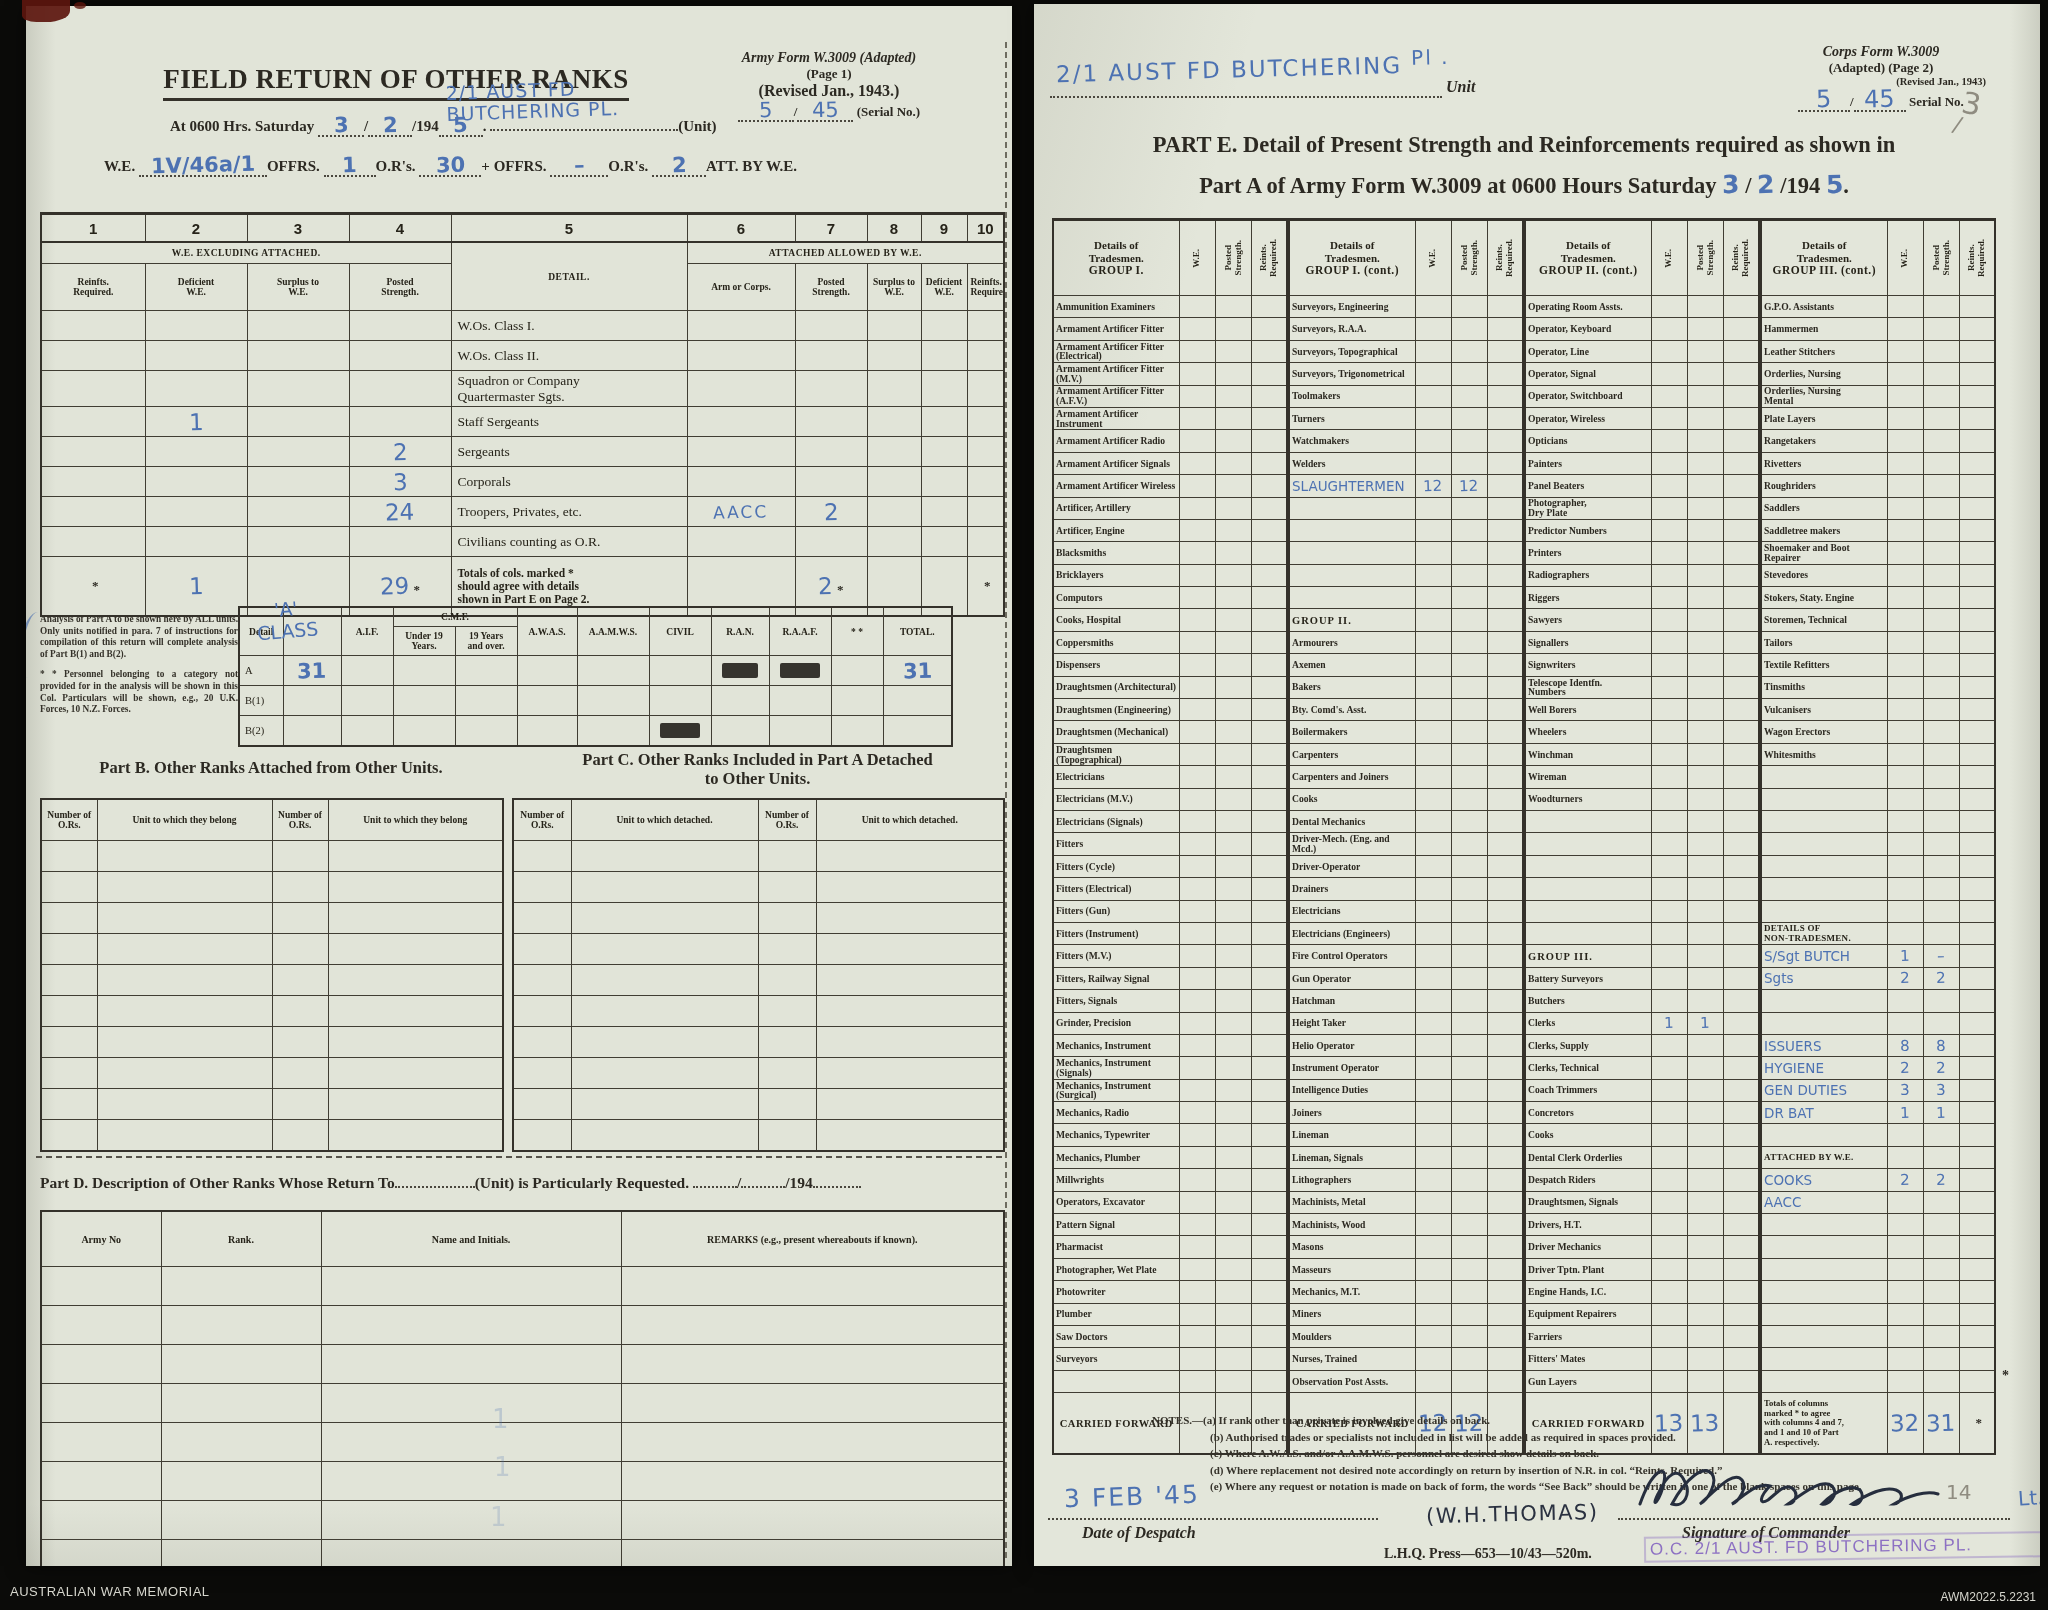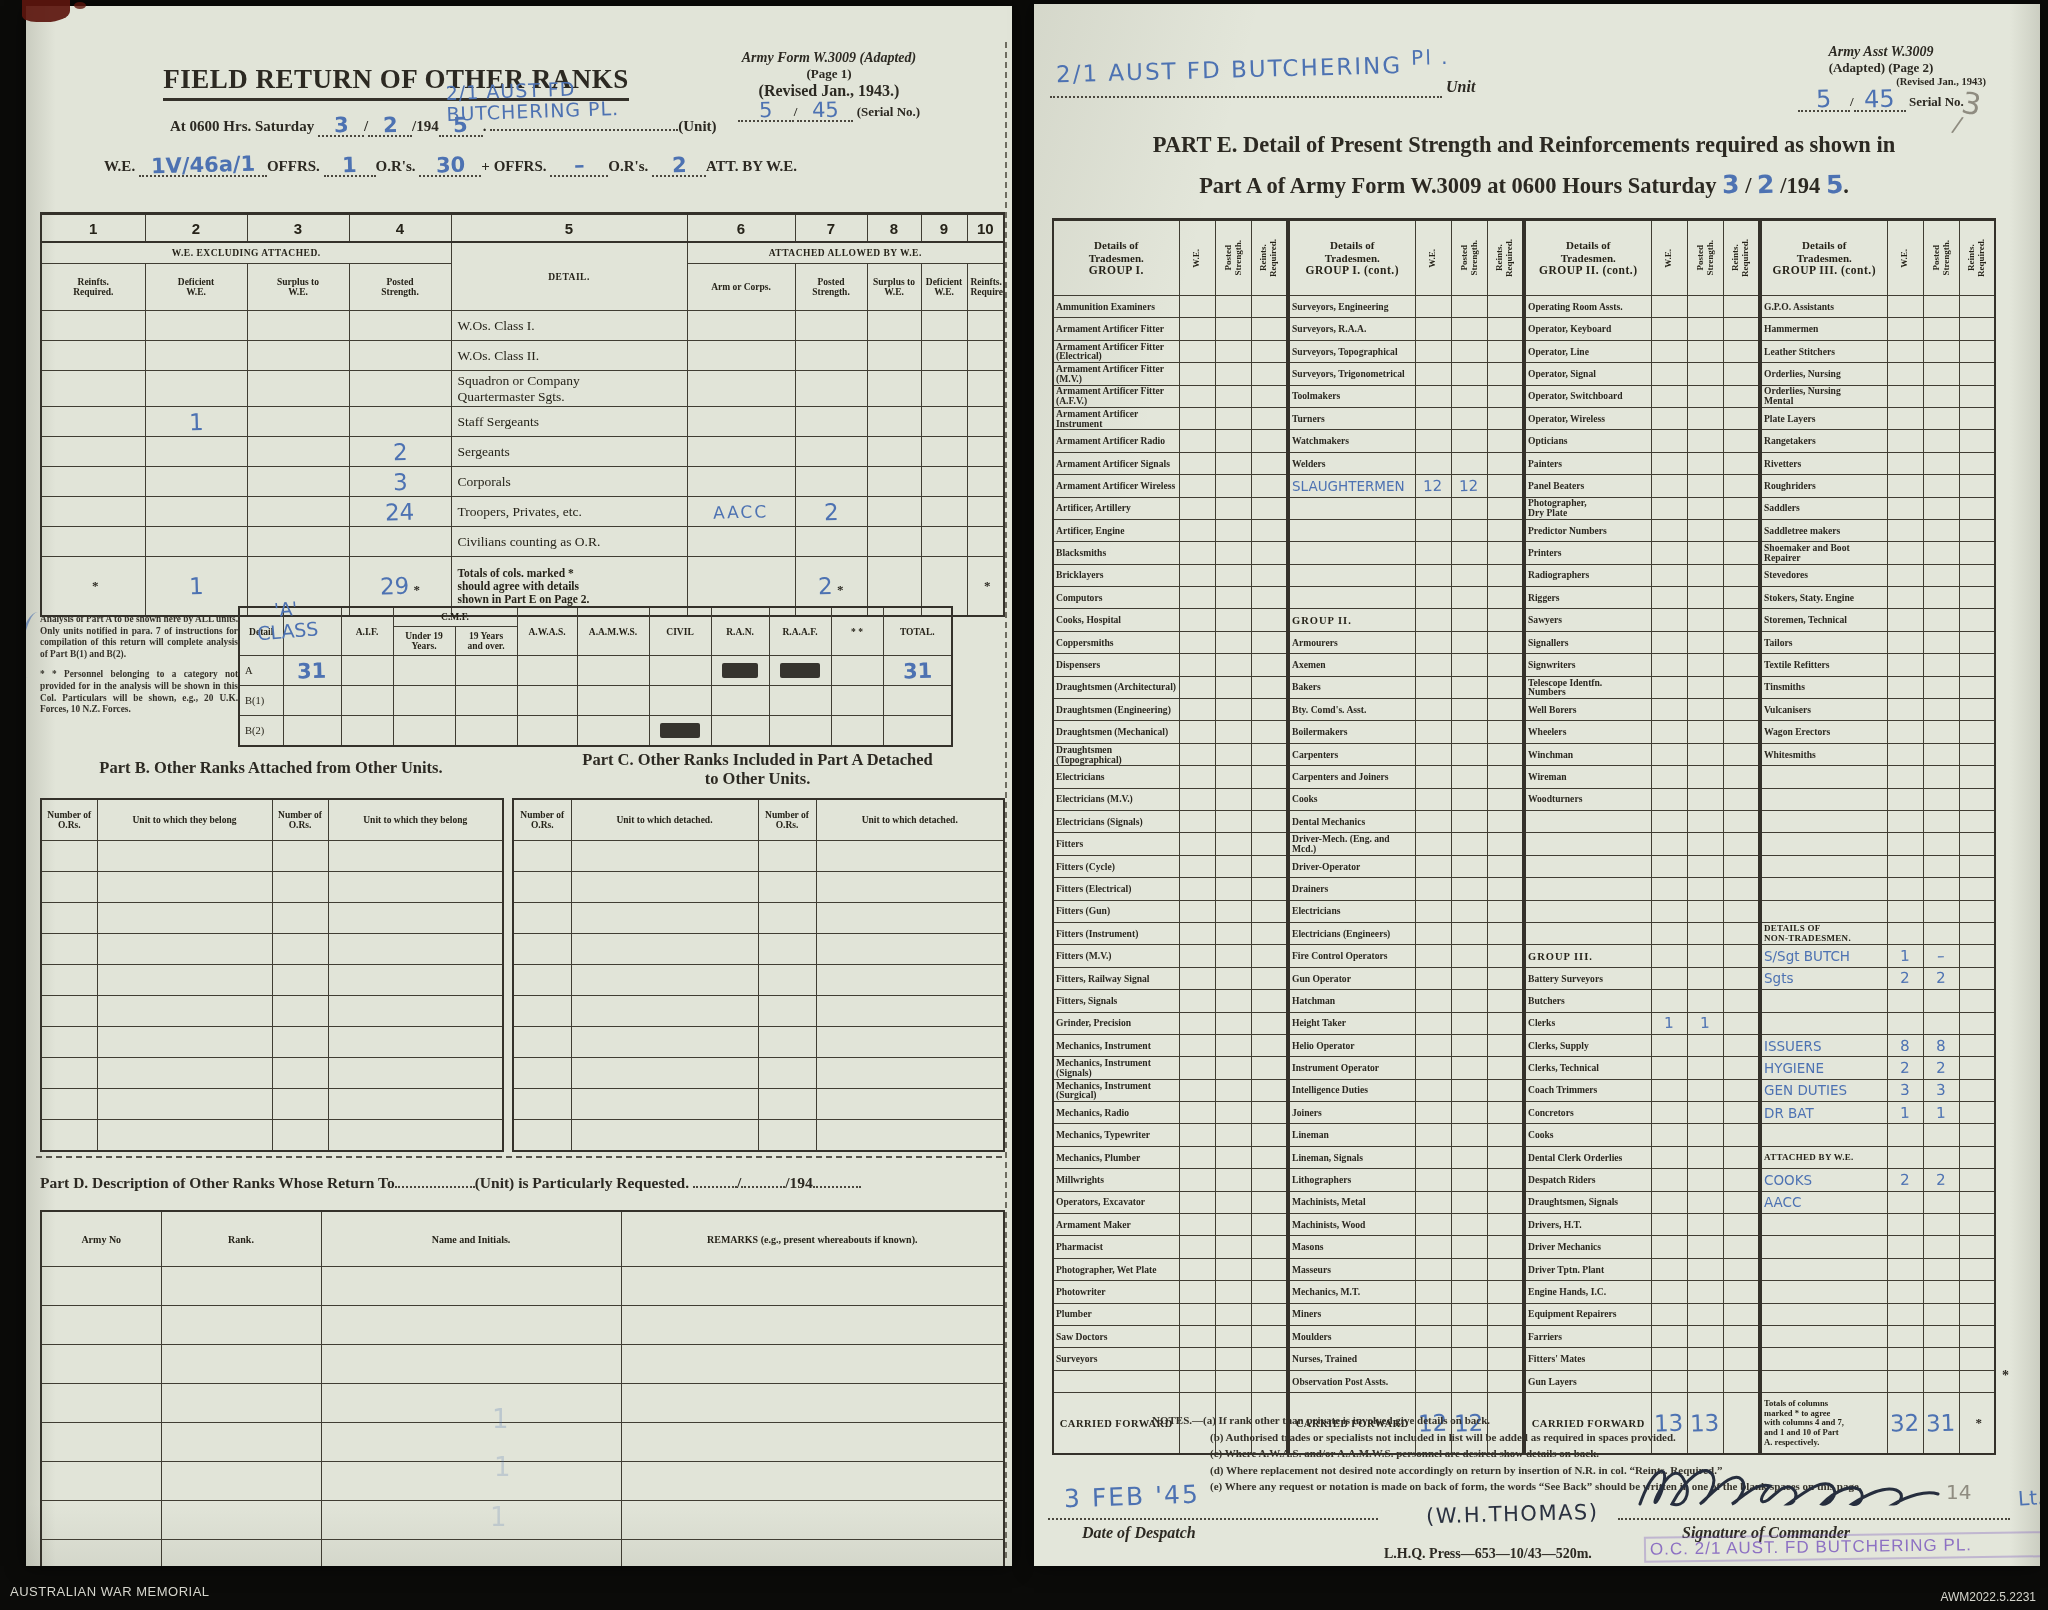--- a/index.html
+++ b/index.html
@@ -626,21 +626,21 @@
   <div class="page page2">
 
     <div class="abs hw" style="left:22px;top:52px;font-size:23px;letter-spacing:2px;transform:rotate(-1.5deg);">
       <span>2/1 AUST FD BUTCHERING</span>
       <span style="font-size:20px;position:relative;top:-8px;">Pl .</span>
     </div>
     <div class="dotline" style="left:16px;top:92px;width:392px;"></div>
     <div class="abs b i" style="left:412px;top:74px;font-size:16px;">Unit</div>
 
     <div class="abs ctr" style="left:712px;top:40px;width:270px;">
-      <div class="b i" style="font-size:14px;">Army Asst  W.3009</div>
+      <div class="b i" style="font-size:14px;">Corps Form  W.3009</div>
       <div class="b" style="font-size:13px;">(Adapted)  (Page 2)</div>
       <div class="b" style="font-size:10.5px;text-align:right;padding-right:30px;">(Revised Jan., 1943)</div>
       <div style="margin-top:6px;font-size:13px;">
         <span class="dseg" style="width:52px;"><span class="hw hwr" style="font-size:24px;">5</span></span><span class="b">/</span><span class="dseg" style="width:52px;"><span class="hw hwr" style="font-size:24px;">45</span></span>
         <span class="b">Serial  No.</span>
       </div>
     </div>
     <div class="abs pencil" style="left:928px;top:82px;font-size:30px;transform:rotate(10deg);">3</div>
     <div class="abs pencil" style="left:920px;top:108px;font-size:22px;transform:rotate(18deg);">/</div>
 
@@ -911,21 +911,21 @@
               <td class="vc"></td>
               <td class="vc"></td>
             </tr>
             <tr class="r">
               <td class="tlab">Operators,  Excavator</td>
               <td class="vc"></td>
               <td class="vc"></td>
               <td class="vc"></td>
             </tr>
             <tr class="r">
-              <td class="tlab">Armament  Maker</td>
+              <td class="tlab">Pattern  Signal</td>
               <td class="vc"></td>
               <td class="vc"></td>
               <td class="vc"></td>
             </tr>
             <tr class="r">
               <td class="tlab">Pharmacist</td>
               <td class="vc"></td>
               <td class="vc"></td>
               <td class="vc"></td>
             </tr>

